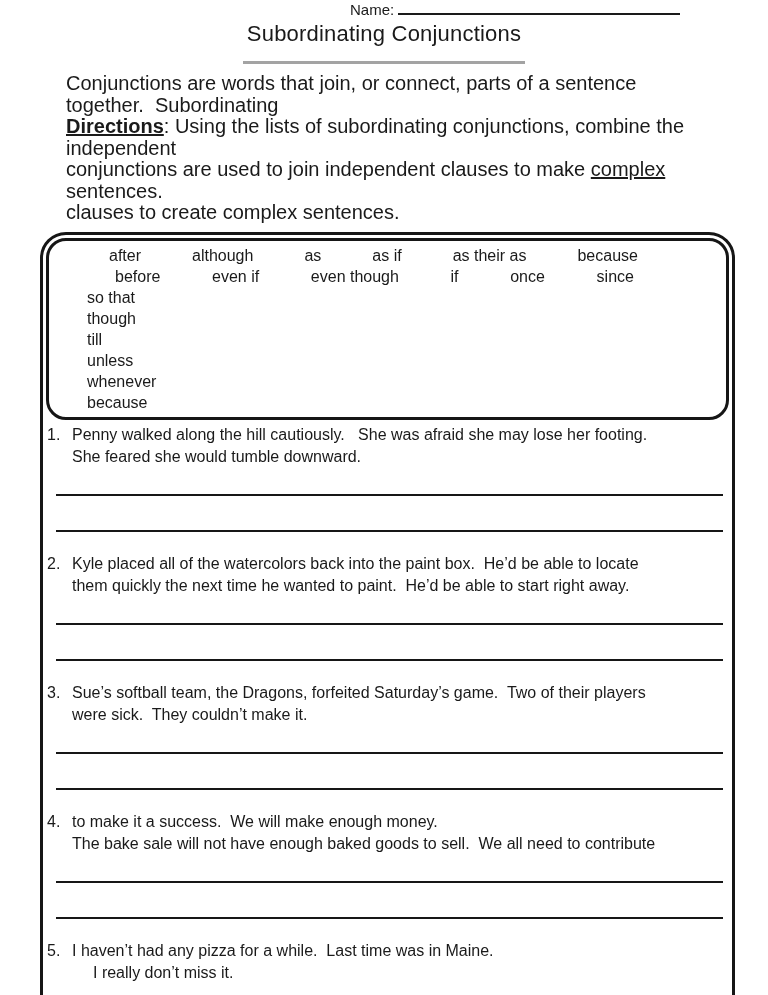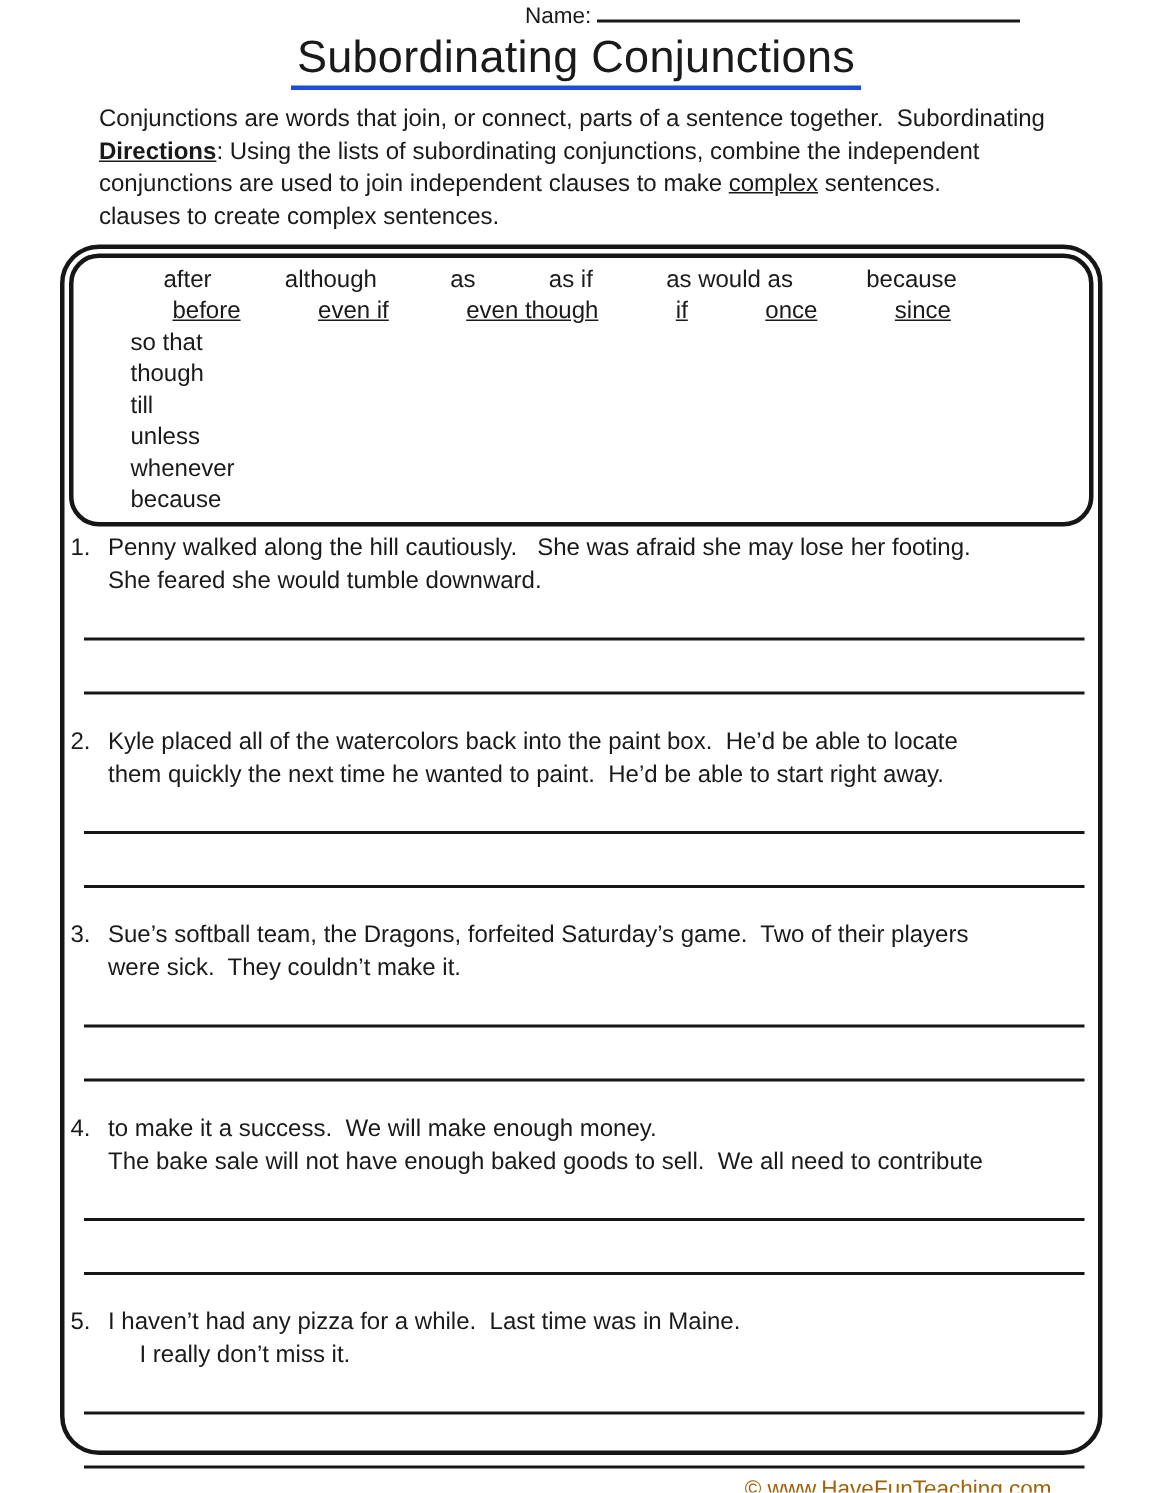--- a/index.html
+++ b/index.html
@@ -7,41 +7,41 @@
     width:768px;height:995px;background:#ffffff;color:#1a1a1a;
     font-family:"Liberation Sans", sans-serif;
     -webkit-font-smoothing:antialiased;position:relative;overflow:hidden;
   }
   .t{white-space:pre-wrap;}
 
   
   .name-row{padding-left:350px;font-size:15px;}
   .name-blank{display:inline-block;width:282px;height:13px;border-bottom:2px solid #1a1a1a;vertical-align:baseline;}
   .title-row{text-align:center;margin-top:3px;}
-  .title{display:inline-block;font-size:30px;letter-spacing:0.2px;border-bottom:3px solid #1d4ed8;padding:0 4px 1px 4px;}
+  .title{display:inline-block;font-size:22px;letter-spacing:0.2px;border-bottom:3px solid #a3a3a3;padding:0 4px 14px 4px;}
 
   
-  .intro{margin:9px 58px 0 66px;font-size:16px;line-height:21.5px;}
+  .intro{margin:9px 58px 0 66px;font-size:20px;line-height:21.5px;}
   .intro .u{text-decoration:underline;}
   .intro .bu{font-weight:bold;text-decoration:underline;}
 
   
   .sheet-box{
     box-sizing:border-box;margin-left:40px;margin-top:8px;width:695px;height:807px;
     border:3px solid #161616;border-radius:26px;
   }
 
   
   .word-bank{
     box-sizing:border-box;margin:3px;border:3px solid #161616;border-radius:20px;
     padding:4px 0 4px 0;font-size:16px;line-height:21px;
   }
   .wb-row{display:flex;justify-content:space-between;}
   .wb-row.r1{padding:0 88px 0 60px;}
-  .wb-row.r2{padding:0 92px 0 66px;text-decoration:underline;}
+  .wb-row.r2{padding:0 92px 0 66px;}
   .wb-row.r3{padding:0 78px 0 38px;flex-direction:column;}
   .wb-word{white-space:pre;}
 
   
   .q{margin-top:21px;}
   .q.first{margin-top:4px;}
   .q-text{display:flex;padding-left:4px;font-size:16px;line-height:22px;}
   .q-num{flex:none;width:25px;}
   .q-lines{flex:1;}
   .indent2{padding-left:21px;}
@@ -72,21 +72,21 @@
 </div>
 
 <div class="sheet-box">
 
   <div class="word-bank">
     <div class="wb-row r1">
       <span class="wb-word">after</span>
       <span class="wb-word">although</span>
       <span class="wb-word">as</span>
       <span class="wb-word">as if</span>
-      <span class="wb-word">as would as</span>
+      <span class="wb-word">as their as</span>
       <span class="wb-word">because</span>
     </div>
     <div class="wb-row r2">
       <span class="wb-word">before</span>
       <span class="wb-word">even if</span>
       <span class="wb-word">even though</span>
       <span class="wb-word">if</span>
       <span class="wb-word">once</span>
       <span class="wb-word">since</span>
     </div>

